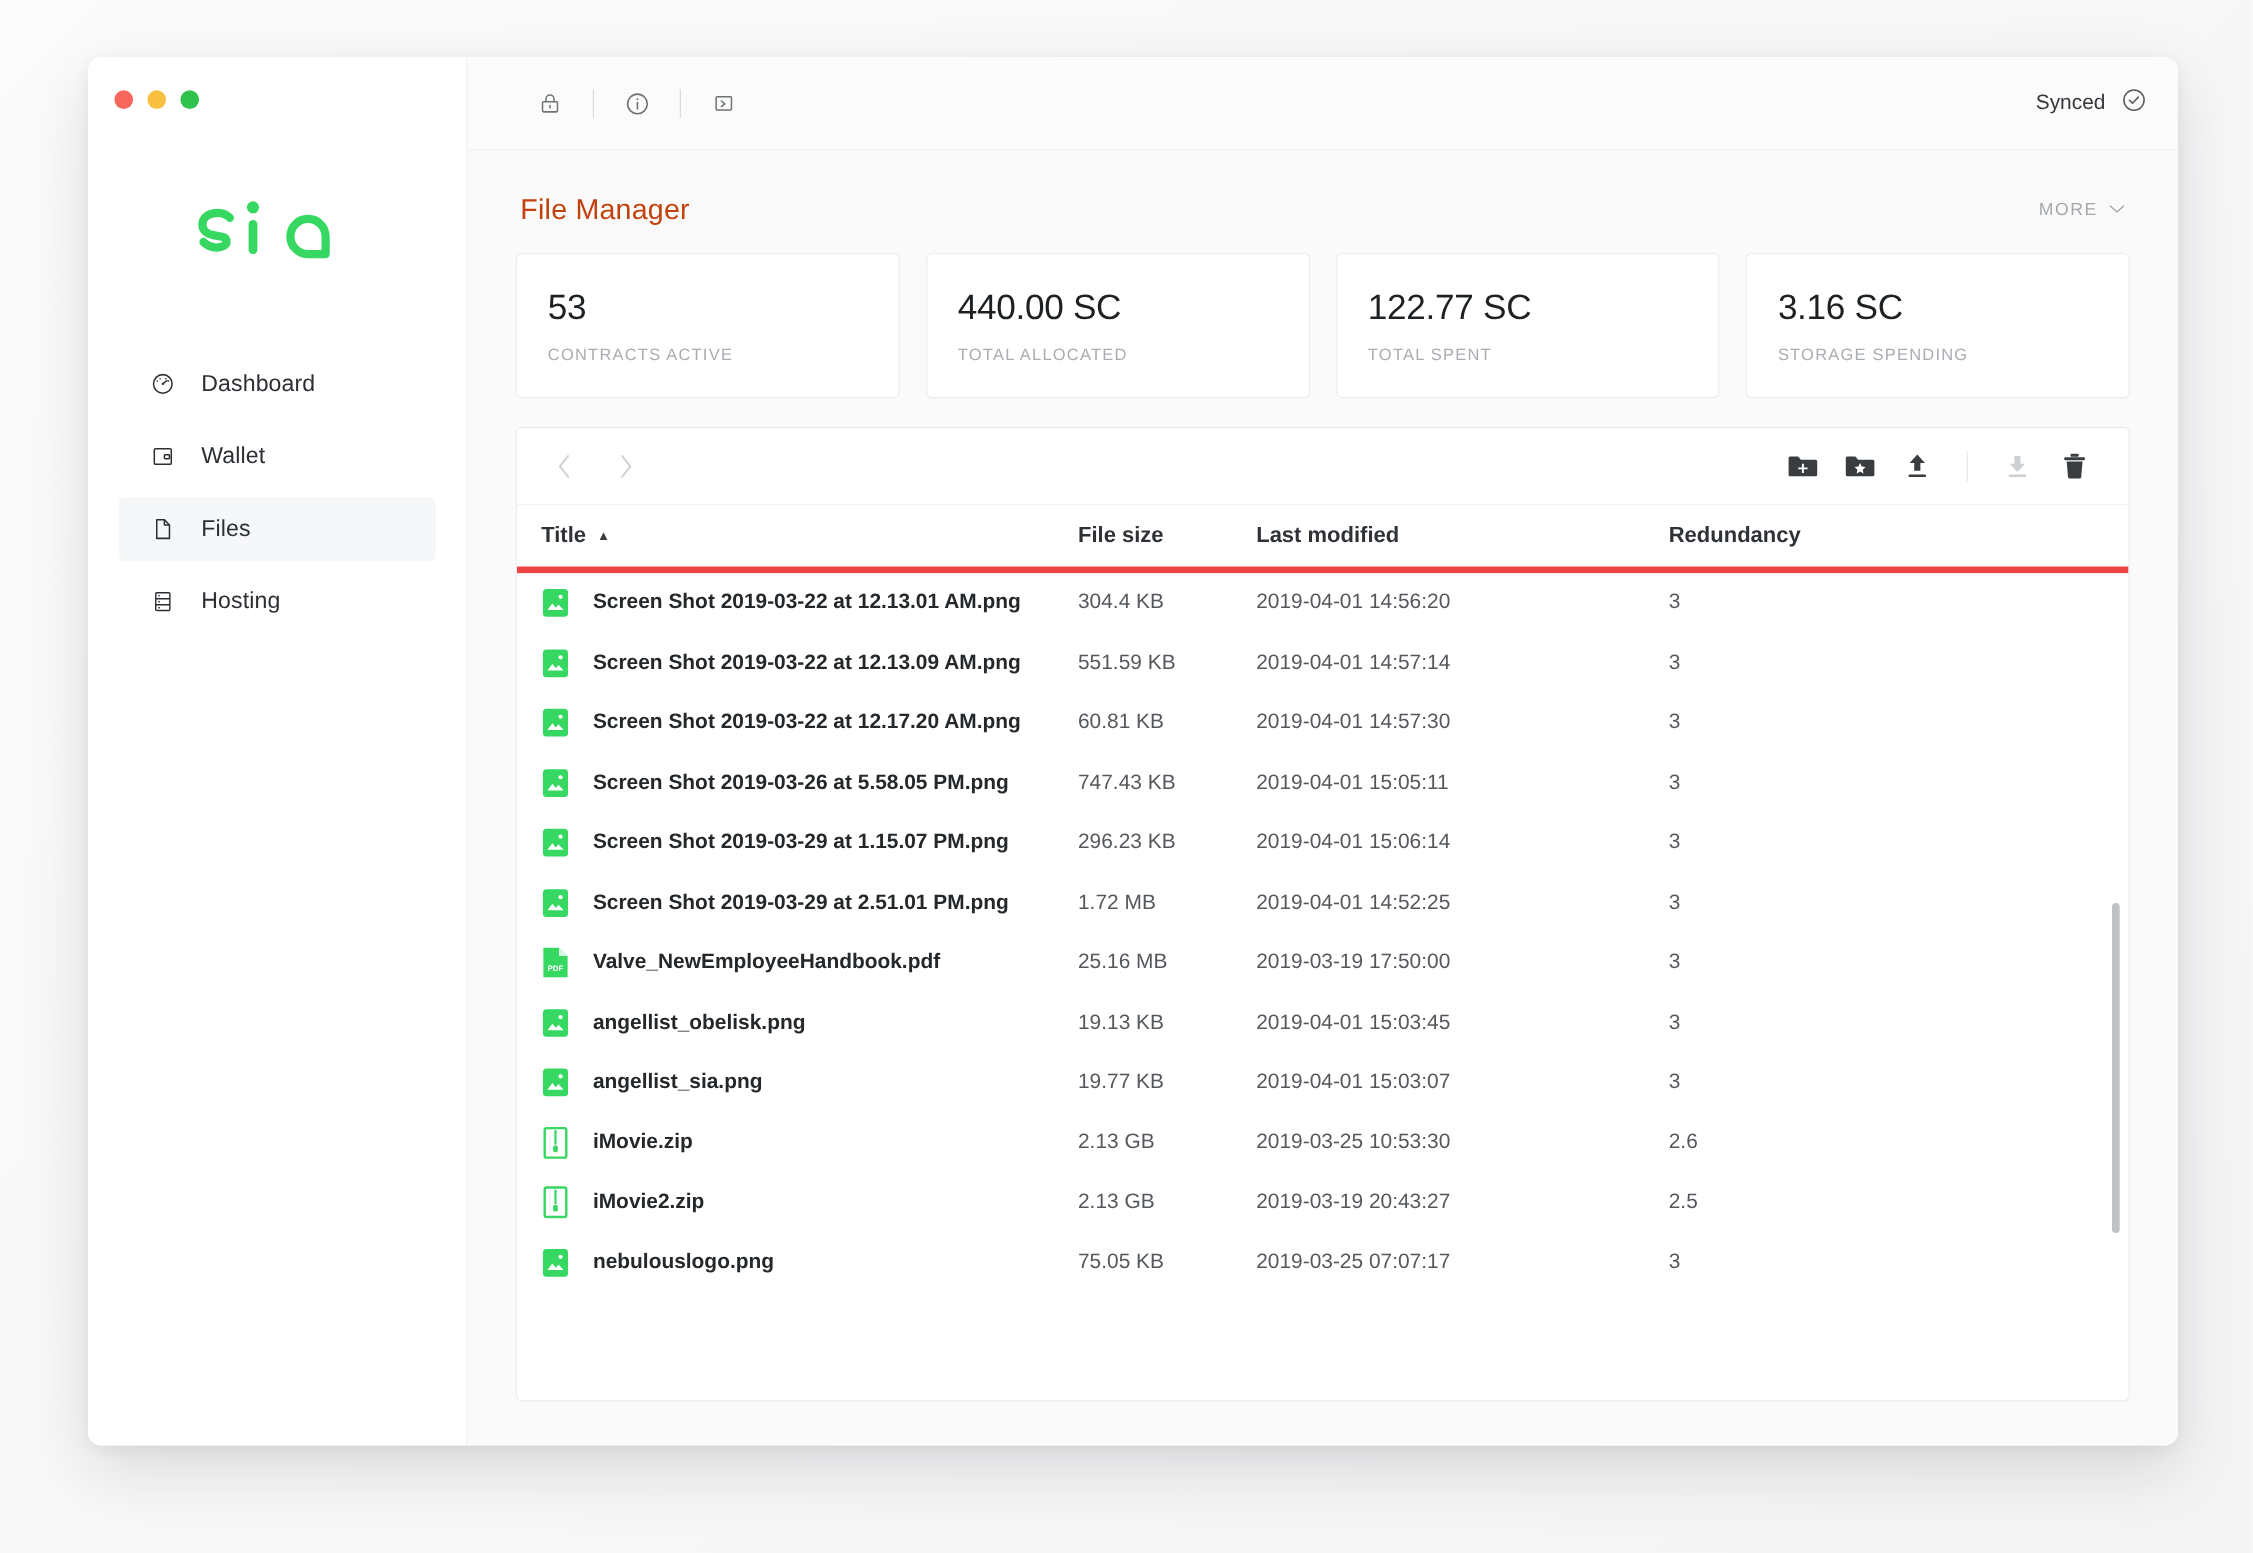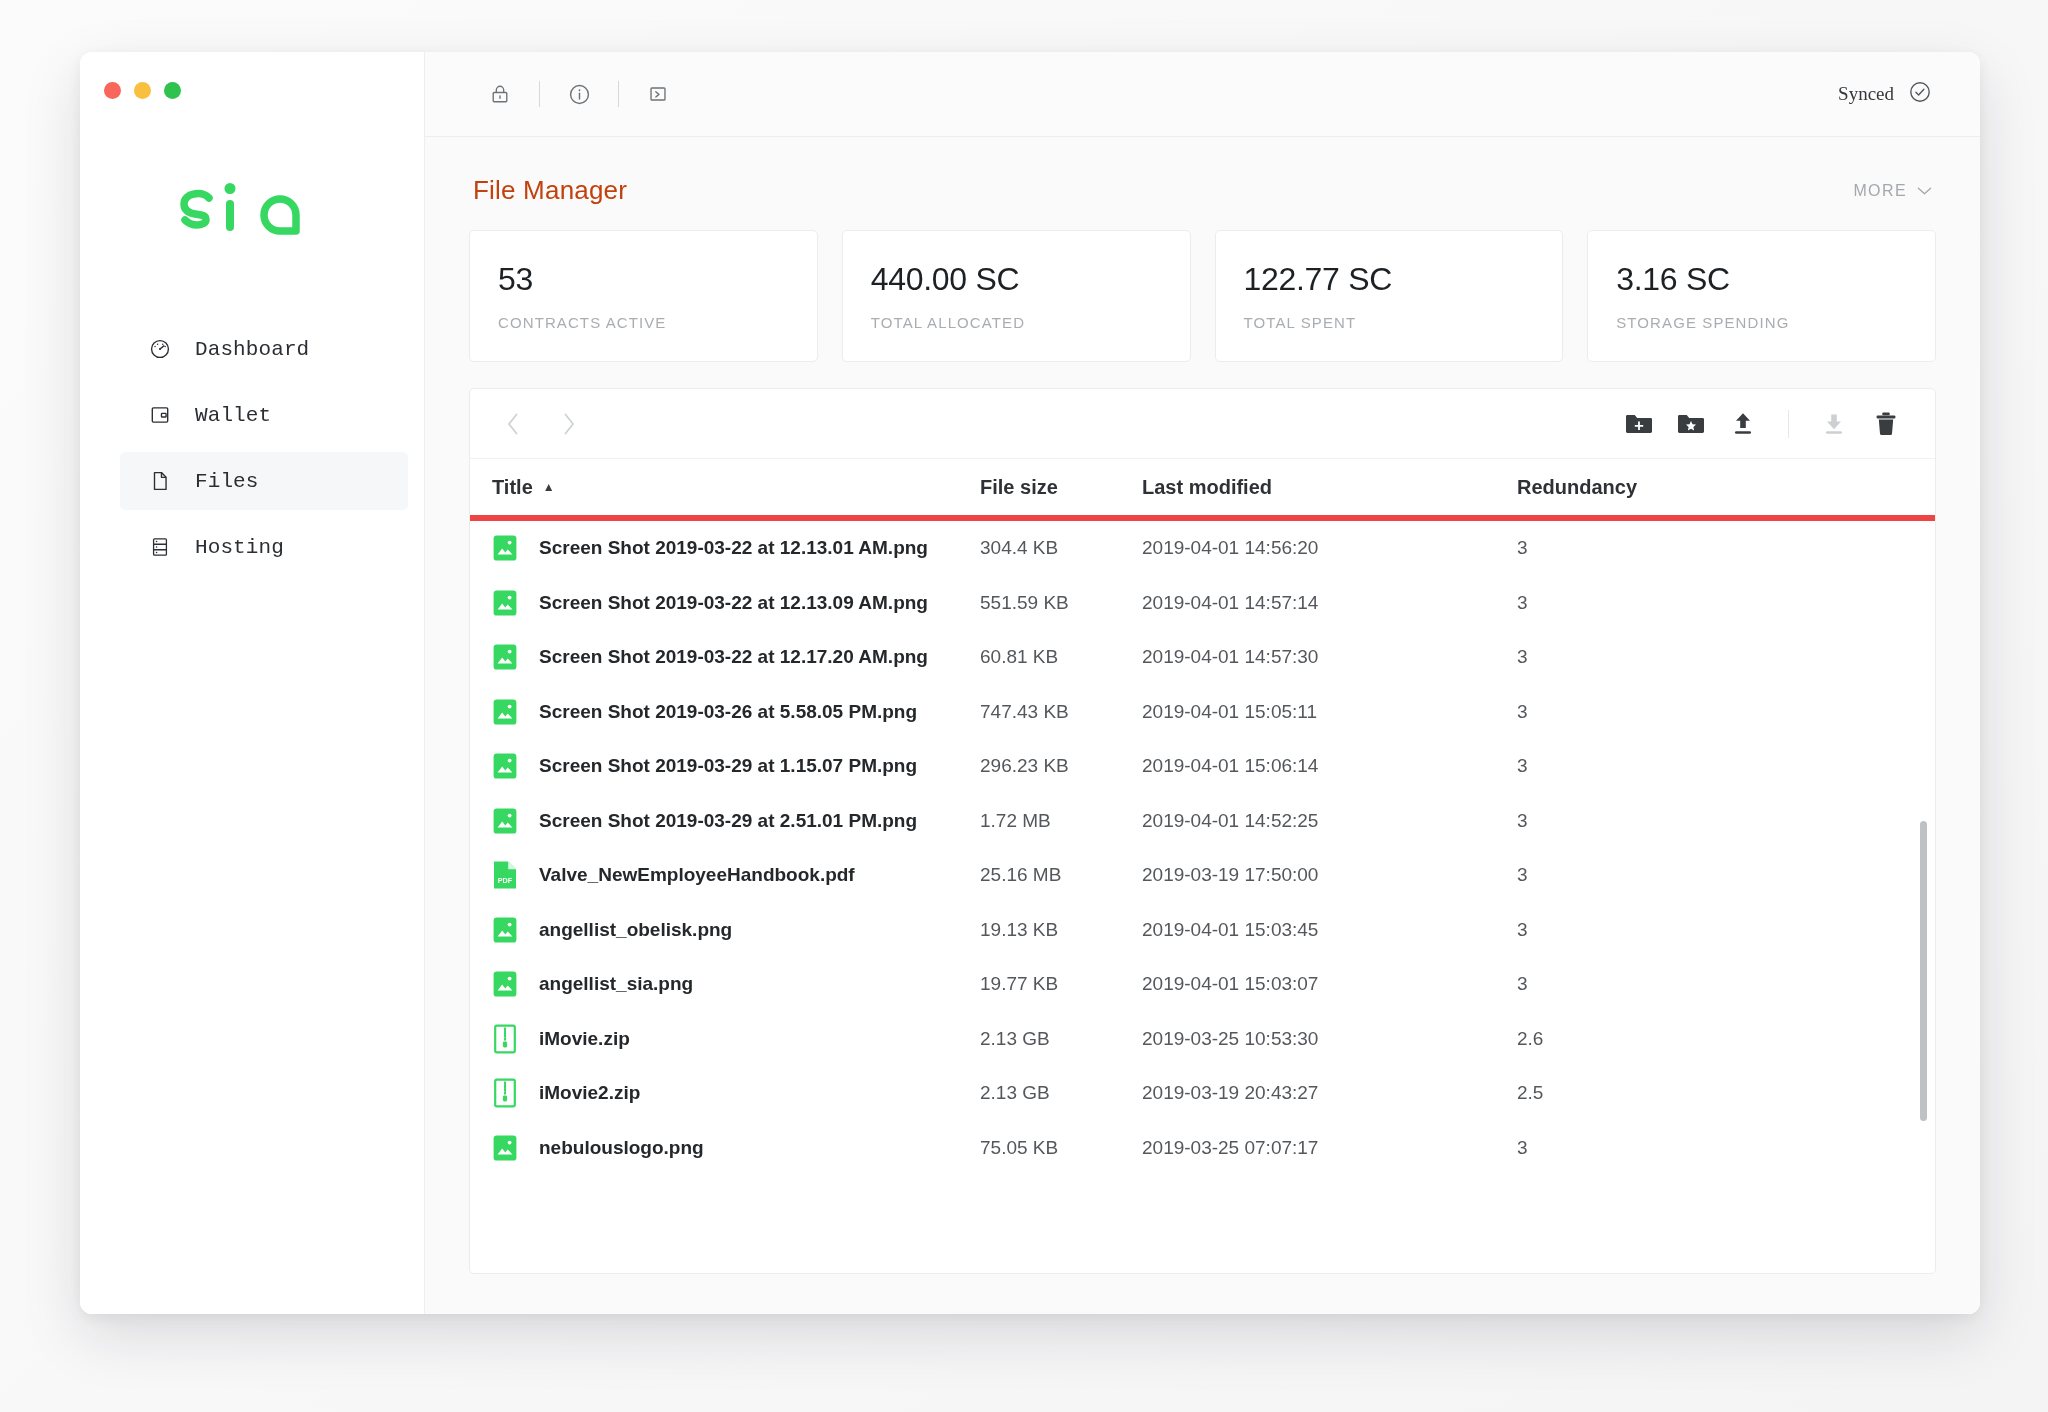--- a/index.html
+++ b/index.html
@@ -46,21 +46,21 @@
   .dot.red    { background: #f8665c; }
   .dot.yellow { background: #f9bf3f; }
   .dot.green  { background: #2fc24f; }
 
   .brand {
     position: absolute;
     left: 96px; top: 130px;
     width: 130px; height: 62px;
   }
 
-  .nav { position: absolute; left: 12px; top: 268px; width: 100%; font-family: Liberation Mono, monospace; }
+  .nav { position: absolute; left: 0; top: 268px; width: 100%; }
   .nav-item {
     display: flex; align-items: center;
     gap: 24px;
     height: 58px;
     margin: 0 28px;
     padding: 0 28px;
     border-radius: 5px;
     color: #2b2f33;
     font-size: 21px;
     letter-spacing: 0.1px;
@@ -72,22 +72,21 @@
 
   
   .main { flex: 1; display: flex; flex-direction: column; min-width: 0; background: #ffffff; }
 
   .topbar {
     height: 85px;
     flex: 0 0 85px;
     background: #fbfbfb;
     border-bottom: 1px solid #ededee;
     display: flex; align-items: center;
-    padding: 0 42px 0 42px;
-    font-family: Liberation Serif, serif;
+    padding: 0 22px 0 42px;
   }
   .tool-group { display: flex; align-items: center; gap: 0; margin-left: 8px; }
   .tool-btn {
     width: 50px; height: 50px;
     display: flex; align-items: center; justify-content: center;
     color: #6d7377; cursor: pointer; border-radius: 4px;
   }
   .tool-sep { width: 1px; height: 26px; background: #d6d8da; margin: 0 14px; }
   .topbar-spacer { flex: 1; }
   .sync {

